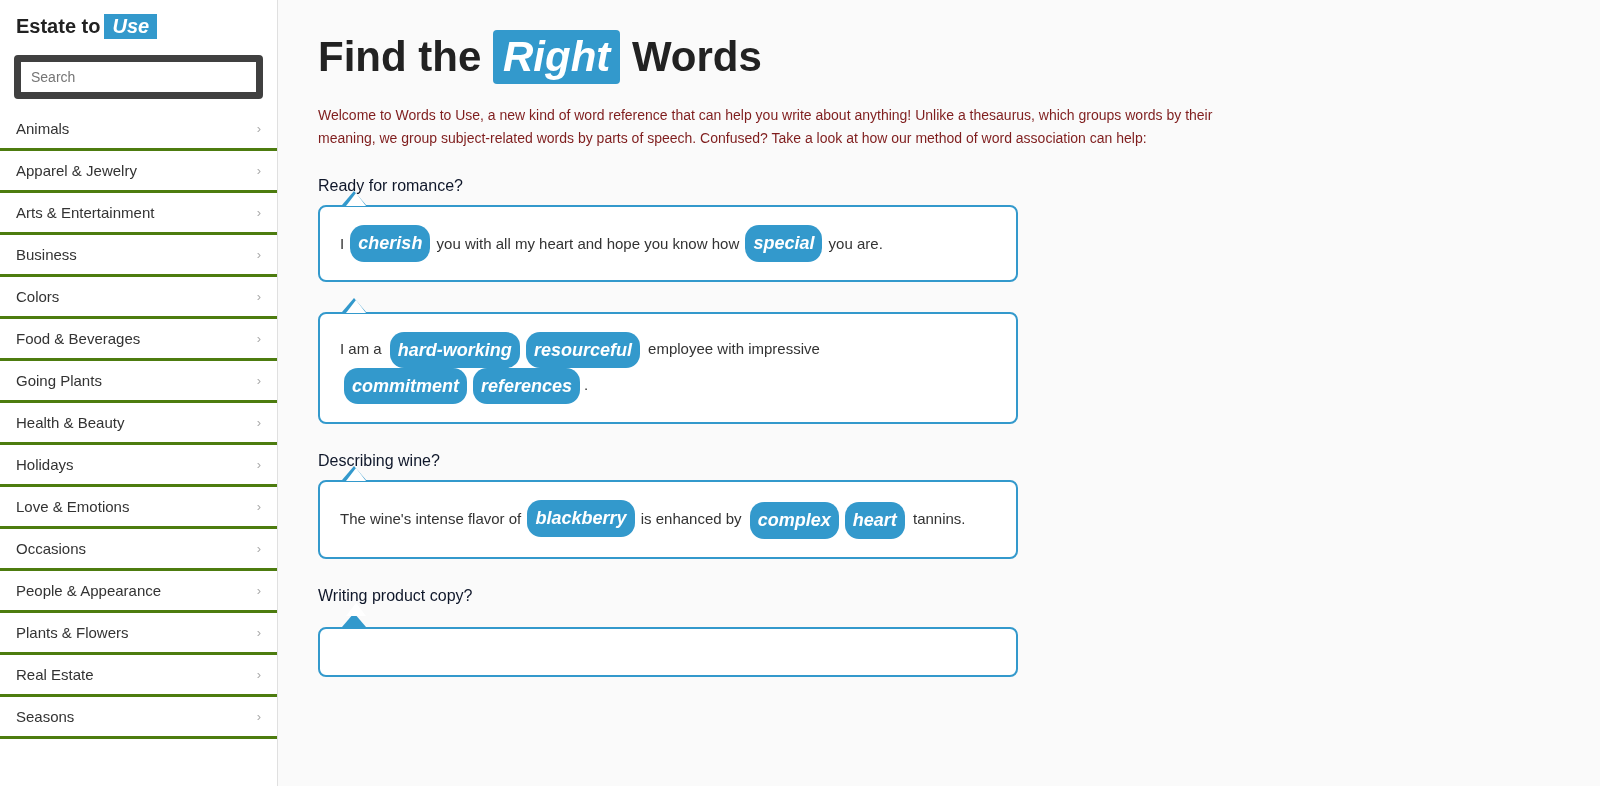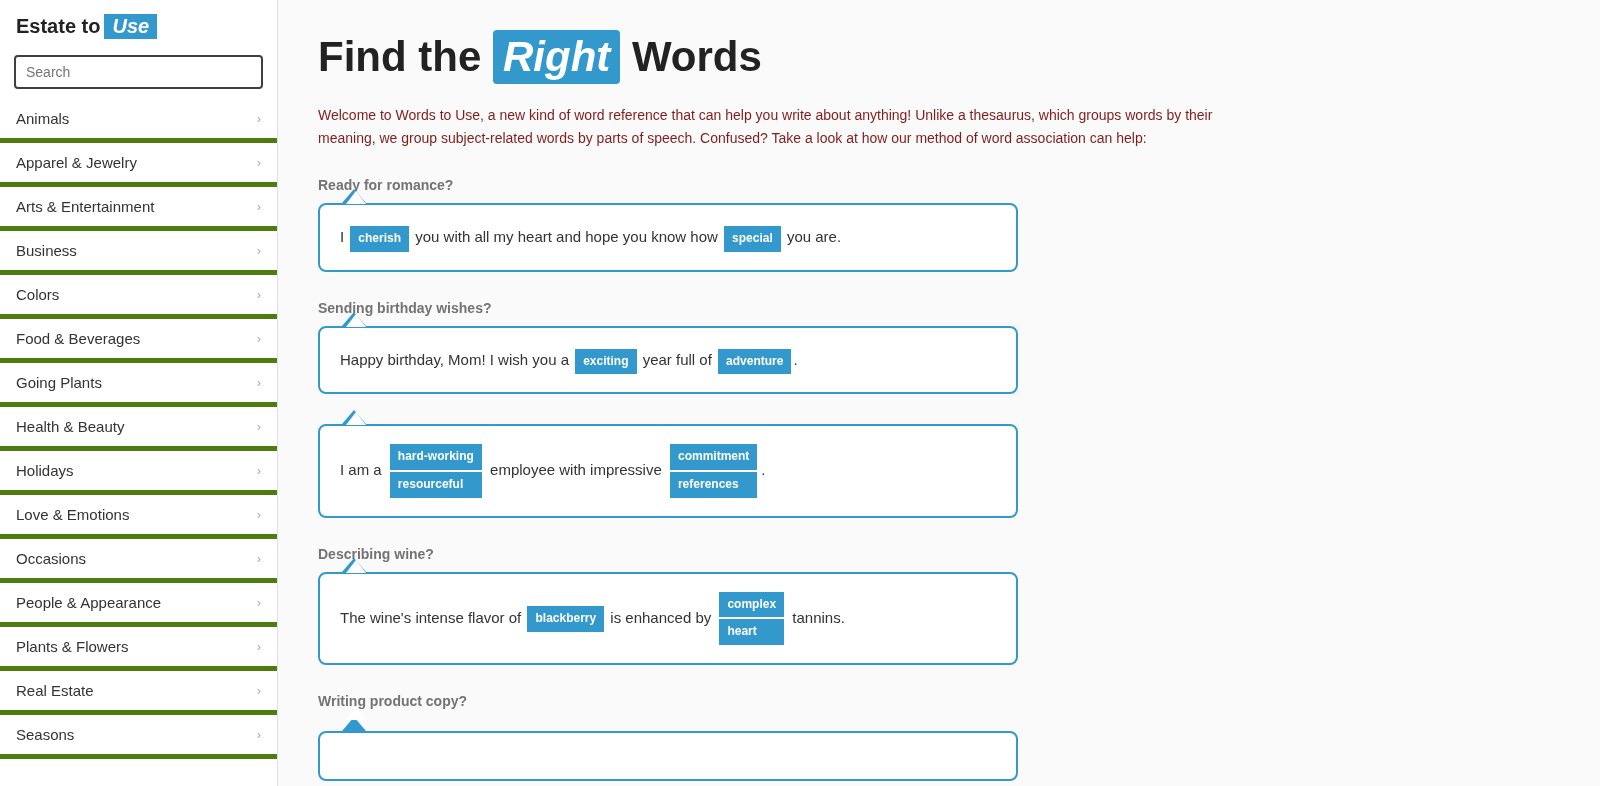--- a/index.html
+++ b/index.html
@@ -45,33 +45,33 @@
       border-radius: 0;
     }
 
     #search-container {
       padding: 6px 14px 10px 14px;
     }
 
     #search-input {
       width: 100%;
       padding: 7px 10px;
-      border: 2px solid #404040;
+      border: 7px solid #404040;
       border-radius: 4px;
       font-size: 14px;
       color: #888;
       outline: none;
     }
 
     .nav-item {
       display: flex;
       align-items: center;
       justify-content: space-between;
       padding: 11px 16px;
-      border-bottom: 5px solid #4d7c0f;
+      border-bottom: 3px solid #4d7c0f;
       cursor: pointer;
       font-size: 15px;
       color: #333;
     }
 
     .nav-chevron {
       color: #aaa;
       font-size: 13px;
     }
 
@@ -107,23 +107,23 @@
       line-height: 1.6;
       max-width: 900px;
       margin-bottom: 28px;
     }
 
     .example-section {
       margin-bottom: 28px;
     }
 
     .example-question {
-      font-size: 14px;
-      font-weight: 700;
-      color: #737373;
+      font-size: 16px;
+      font-weight: 400;
+      color: #0f172a;
       margin-bottom: 8px;
     }
 
     .speech-bubble-wrapper {
       position: relative;
       max-width: 700px;
     }
 
     .speech-bubble-pointer {
       width: 0;
@@ -154,30 +154,31 @@
       background: #fff;
       font-size: 15px;
       color: #333;
       line-height: 1.8;
     }
 
     .word-tag {
       display: inline-block;
       background: #3399cc;
       color: #fff;
+      font-style: italic;
       font-weight: 600;
       padding: 2px 8px;
-      border-radius: 0;
+      border-radius: 14px;
       margin: 0 2px;
-      font-size: 12px;
+      font-size: 18px;
     }
 
     .word-tag-stack {
       display: inline-flex;
-      flex-direction: column;
+      flex-direction: row;
       gap: 2px;
       vertical-align: middle;
       margin: 0 2px;
     }
   </style>
 </head>
 <body>
 
 <div id="sidebar">
   <div id="logo-area">
@@ -264,29 +265,20 @@
       <div class="example-section">
         <div class="example-question">Ready for romance?</div>
         <div class="speech-bubble-wrapper">
           <div class="speech-bubble-pointer">
             <div class="speech-bubble-pointer-inner"></div>
           </div>
           <div class="speech-bubble"><span>I </span><span class="word-tag">cherish</span><span> you with all my heart and hope you know how </span><span class="word-tag">special</span><span> you are.</span></div>
         </div>
       </div>
       <div class="example-section">
-        <div class="example-question">Sending birthday wishes?</div>
-        <div class="speech-bubble-wrapper">
-          <div class="speech-bubble-pointer">
-            <div class="speech-bubble-pointer-inner"></div>
-          </div>
-          <div class="speech-bubble"><span>Happy birthday, Mom! I wish you a </span><span class="word-tag">exciting</span><span> year full of </span><span class="word-tag">adventure</span><span>.</span></div>
-        </div>
-      </div>
-      <div class="example-section">
         <div class="speech-bubble-wrapper">
           <div class="speech-bubble-pointer">
             <div class="speech-bubble-pointer-inner"></div>
           </div>
           <div class="speech-bubble"><span>I am a </span><span class="word-tag-stack">
               <span class="word-tag">hard-working</span>
               <span class="word-tag">resourceful</span>
             </span><span> employee with impressive </span><span class="word-tag-stack">
               <span class="word-tag">commitment</span>
               <span class="word-tag">references</span>

